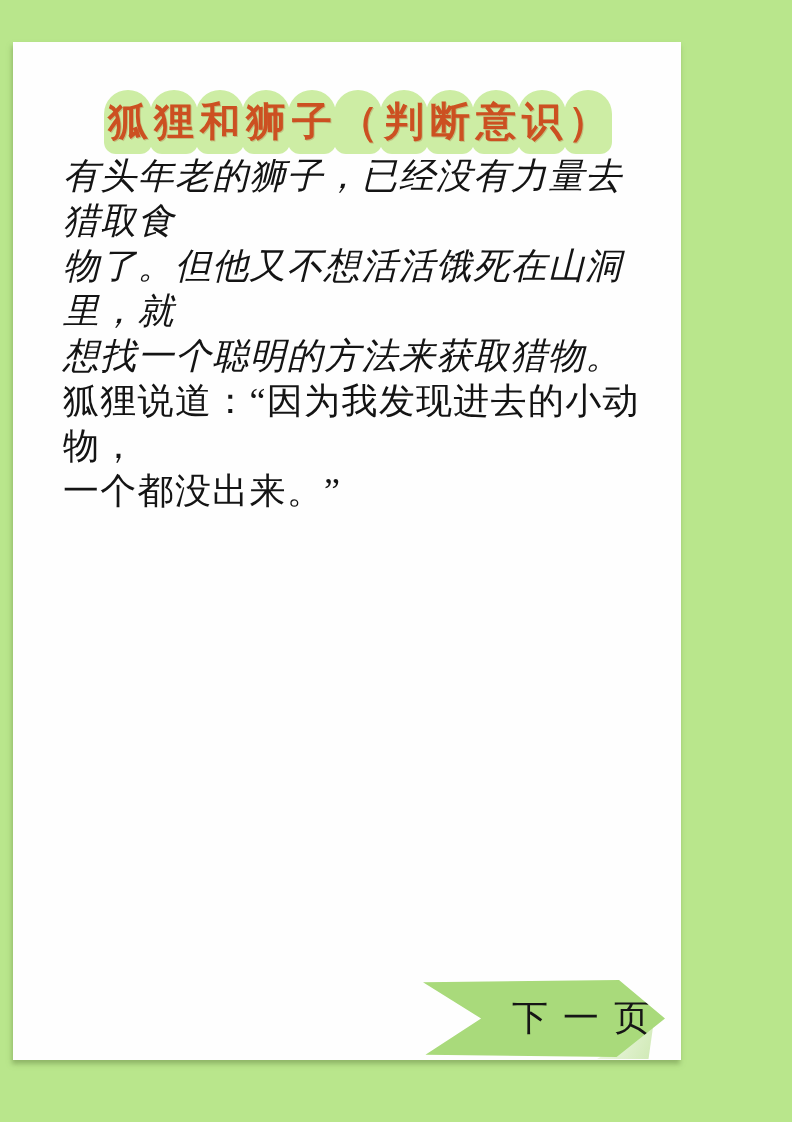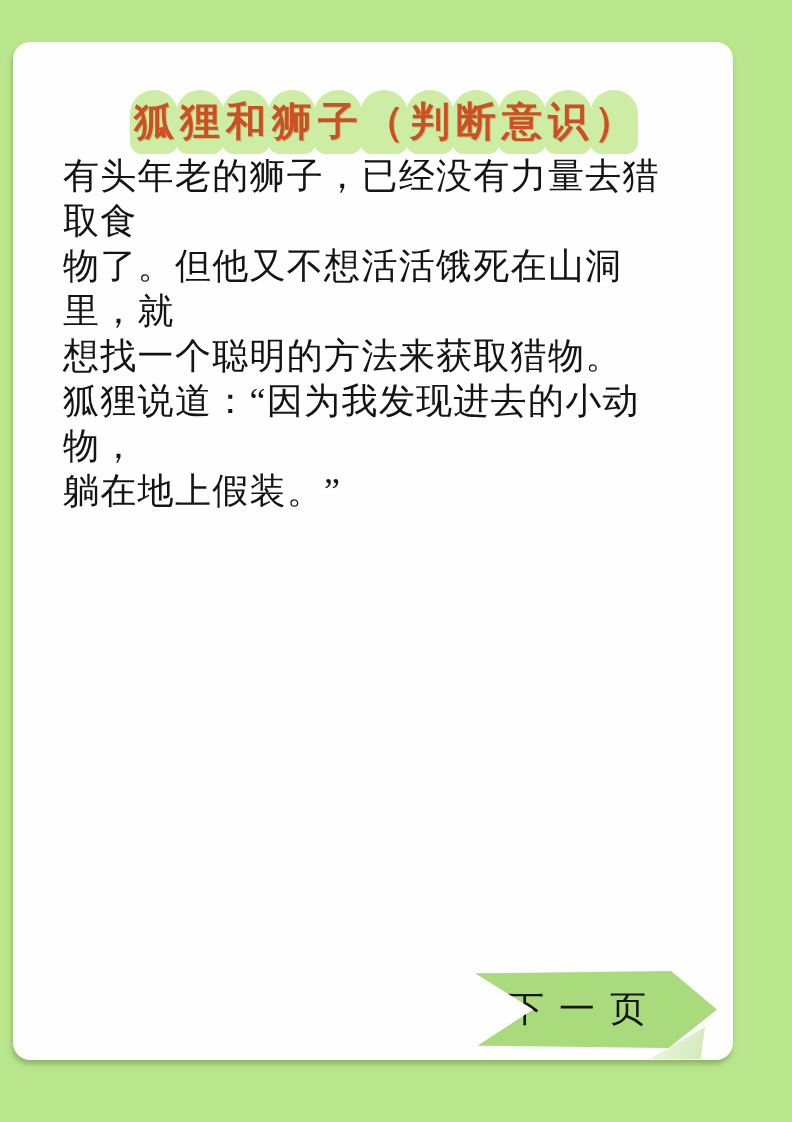--- a/index.html
+++ b/index.html
@@ -6,24 +6,23 @@
   .page{
     position:relative;
     width:792px;height:1122px;
     background:#b9e68c;
     overflow:hidden;
     font-family:"Liberation Serif","DejaVu Serif",serif;
   }
   .card{
     position:absolute;
     left:13px;top:42px;
-    width:720px;height:1018px;
+    width:668px;height:1018px;
     background:#fefefe;
     box-shadow:-1px 4px 5px rgba(108,140,72,.55);
-    border-radius:17px;
   }
   
   .title-wrap{
     margin:48px auto 0;
     width:fit-content;
     transform:translateX(10px);
     white-space:nowrap;
     line-height:0;
   }
   .tchar{
@@ -44,40 +43,40 @@
     padding:0 37px 0 50px;
     font-size:36px;
     line-height:45px;
     letter-spacing:1.3px;
     color:#141414;
   }
   .story p{
     margin:0;
     white-space:pre-line;
   }
-  .p1{margin-top:28px;}
+  .p1{margin-top:28px;font-style:italic;}
   .p2{margin-top:66px;}
   .p3{margin-top:36px;}
   .p4{margin-top:70px;}
   
   .next-fold{
     position:absolute;
     right:28px;bottom:1px;
     width:56px;height:32px;
     background:linear-gradient(115deg,#f2f9ea,#cfe9b4);
     clip-path:polygon(100% 0,0 100%,92% 100%);
     z-index:1;
   }
   .next-btn{
     position:absolute;
-    right:16px;bottom:12px;
+    right:16px;bottom:3px;
     width:242px;height:77px;
     background:#a9da7b;
     clip-path:polygon(0% 3%,81% 0%,100% 50%,80% 100%,1% 97%,24% 50%);
-    display:flex;align-items:center;justify-content:flex-start;
+    display:flex;align-items:center;justify-content:flex-end;
     padding-left:18px;box-sizing:border-box;
     z-index:2;
     cursor:pointer;
     border:none;
   }
   .next-btn span{
     font-family:"Liberation Serif","DejaVu Serif",serif;
     font-size:36px;
     color:#161616;
     letter-spacing:15px;
@@ -93,21 +92,21 @@
 
     <div class="title-wrap">
       <span class="tchar">狐</span><span class="tchar">狸</span><span class="tchar">和</span><span class="tchar">狮</span><span class="tchar">子</span><span class="tchar">（</span><span class="tchar">判</span><span class="tchar">断</span><span class="tchar">意</span><span class="tchar">识</span><span class="tchar">）</span>
     </div>
 
     <div class="story">
       <p class="p1">有头年老的狮子，已经没有力量去猎取食
 物了。但他又不想活活饿死在山洞里，就
 想找一个聪明的方法来获取猎物。</p>
       <p class="p4">狐狸说道：“因为我发现进去的小动物，
-躺在地上假装。”</p>
+一个都没出来。”</p>
     </div>
 
     <div class="next-fold"></div>
     <div class="next-btn">
       <span>下一页</span>
     </div>
 
   </div>
 </div>
 

